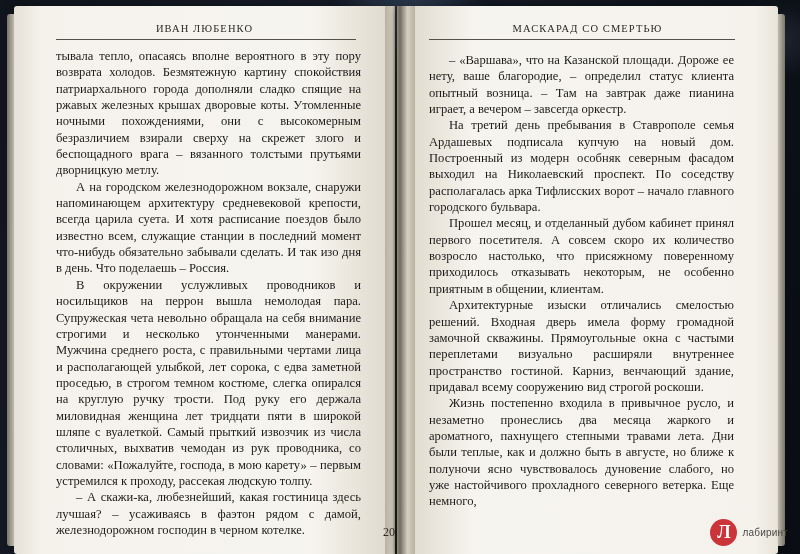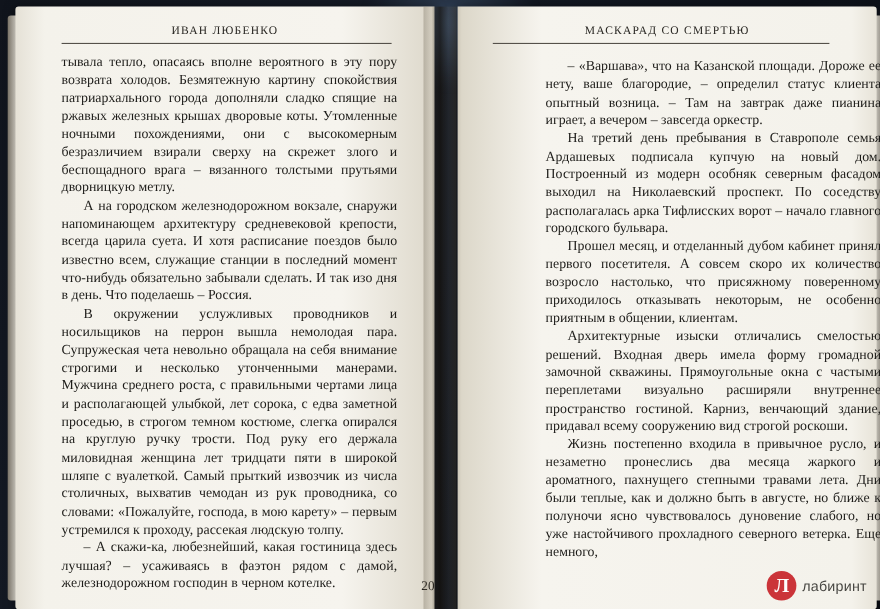--- a/index.html
+++ b/index.html
@@ -53,21 +53,21 @@
     background: #f3f1ea;
     box-shadow: 0 2px 10px rgba(0,0,0,0.55);
   }
   .leaf.left {
     left: 0;
     background:
       linear-gradient(to right, #e5e1d6 0%, #f4f2eb 7%, #f6f4ee 78%, #ded9cc 99%, #cfc9ba 100%);
     border-radius: 3px 0 0 3px;
   }
   .leaf.right {
-    left: 402px;
+    left: 383px;
     background:
       linear-gradient(to left, #e7e3d8 0%, #f4f2eb 6%, #f6f4ee 80%, #dcd7c9 99%, #cec8b9 100%);
     border-radius: 0 3px 3px 0;
   }
   .gutter {
     position: absolute;
     left: 371px;
     top: 0;
     width: 30px;
     height: 548px;
@@ -85,21 +85,21 @@
     top: 38px;
     width: 305px;
     color: #1d1c19;
     font-size: 12.6px;
     line-height: 16.35px;
     text-align: justify;
     text-justify: inter-word;
     hyphens: manual;
   }
   .left .text-col { left: 42px; top: 42px; }
-  .right .text-col { left: 32px; top: 46px; margin-left: 48px; }
+  .right .text-col { left: 32px; top: 46px; }
 
   .para {
     margin: 0;
     text-indent: 20px;
   }
   .para.noindent { text-indent: 0; }
 
   .running-head {
     position: absolute;
     top: 17px;
@@ -162,21 +162,21 @@
     background: #c8262c;
     color: #fff;
     font-family: "Liberation Serif", serif;
     font-size: 18px;
     line-height: 27px;
     text-align: center;
     font-weight: bold;
   }
   .wm-text {
     font-family: "Liberation Sans", sans-serif;
-    font-size: 13px;
+    font-size: 10px;
     color: #3b3a36;
     letter-spacing: 0.2px;
   }
 </style>
 </head>
 <body>
 
 <div class="page">
   <div class="backdrop">
     <div class="backdrop-glow"></div>

